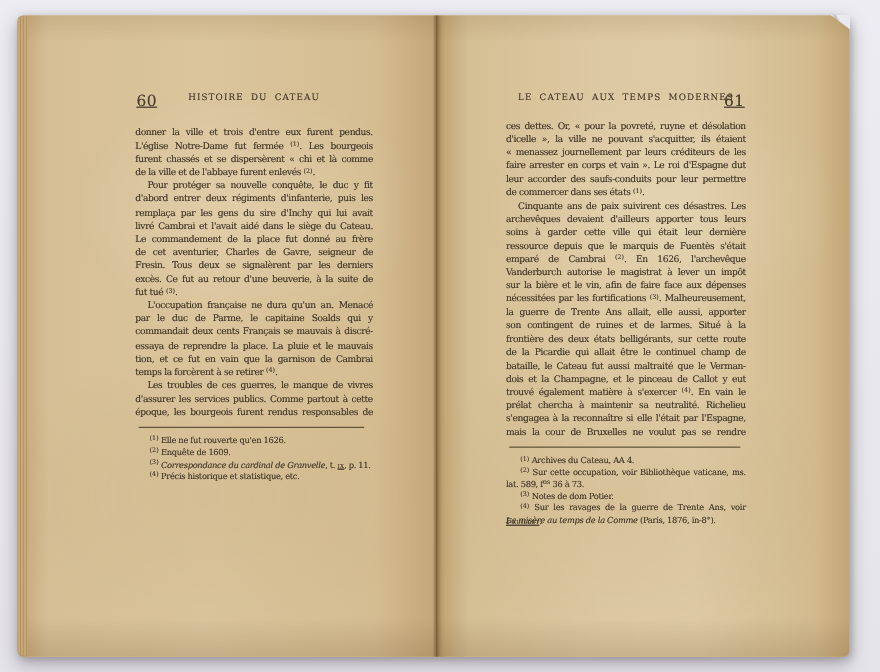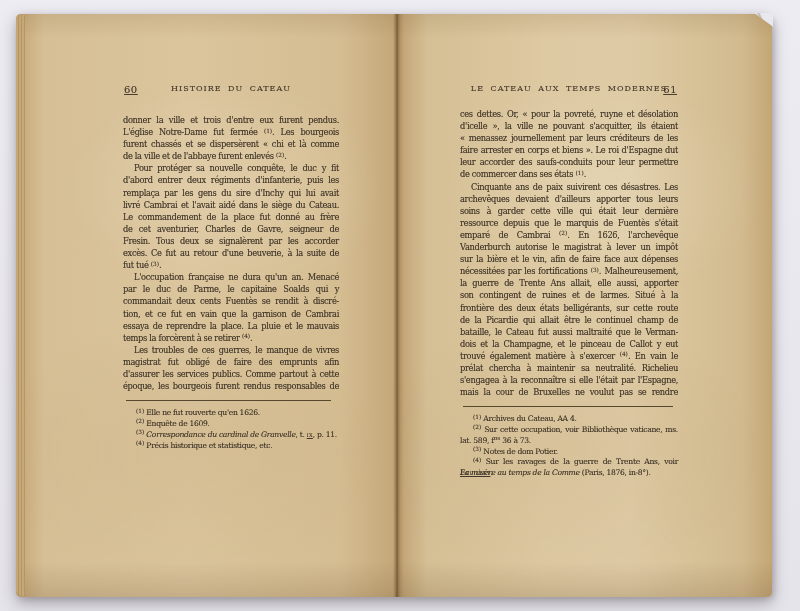--- a/index.html
+++ b/index.html
@@ -44,21 +44,21 @@
   }
   .corner-notch::after{
     content:"";position:absolute;inset:0;
     background:linear-gradient(245deg,transparent 40%,rgba(120,95,55,.35) 47%,transparent 55%);
   }
   .col{position:absolute;color:#41372b;text-shadow:0 0 .3px rgba(60,45,25,.45);}
   .col-left{left:107px;top:70px;width:216px;}
   .col-right{left:444px;top:70px;width:218px;}
   .header{position:relative;height:14px;text-align:center;font-size:8px;
     letter-spacing:1px;word-spacing:3px;color:#493d2f;}
-  .pagenum{position:absolute;top:0;font-size:10px;letter-spacing:.5px;text-decoration:underline;}
+  .pagenum{position:absolute;top:0;font-size:14px;letter-spacing:.5px;text-decoration:underline;}
   .pn-left{left:1px;}
   .pn-right{right:1px;margin-left:11px;}
   .bb-left{margin-top:16px;}
   .bb-right{margin-top:10px;}
   .line{
     font-size:8.3px;line-height:12.1px;height:12.1px;letter-spacing:-.35px;
     text-align:justify;text-align-last:justify;overflow:visible;
   }
   .line.end{text-align-last:left;}
   .line.ind{text-indent:11px;}
@@ -89,31 +89,30 @@
         <div class="line">donner la ville et trois d'entre eux furent pendus.</div>
         <div class="line">L'église Notre-Dame fut fermée <sup>(1)</sup>. Les bourgeois</div>
         <div class="line">furent chassés et se dispersèrent « chi et là comme</div>
         <div class="line end">de la ville et de l'abbaye furent enlevés <sup>(2)</sup>.</div>
         <div class="line ind">Pour protéger sa nouvelle conquête, le duc y fit</div>
         <div class="line">d'abord entrer deux régiments d'infanterie, puis les</div>
         <div class="line">remplaça par les gens du sire d'Inchy qui lui avait</div>
         <div class="line">livré Cambrai et l'avait aidé dans le siège du Cateau.</div>
         <div class="line">Le commandement de la place fut donné au frère</div>
         <div class="line">de cet aventurier, Charles de Gavre, seigneur de</div>
-        <div class="line">Fresin. Tous deux se signalèrent par les accorder</div>
+        <div class="line">Fresin. Tous deux se signalèrent par les derniers</div>
         <div class="line">excès. Ce fut au retour d'une beuverie, à la suite de</div>
         <div class="line end">fut tué <sup>(3)</sup>.</div>
         <div class="line ind">L'occupation française ne dura qu'un an. Menacé</div>
         <div class="line">par le duc de Parme, le capitaine Soalds qui y</div>
-        <div class="line">commandait deux cents Fuentès se rendit à discré-</div>
+        <div class="line">commandait deux cents Français se mauvais à discré-</div>
+        <div class="line">essaya de reprendre la place. La pluie et le mauvais</div>
         <div class="line">tion, et ce fut en vain que la garnison de Cambrai</div>
-        <div class="line">essaya de reprendre la place. La pluie et le mauvais</div>
         <div class="line end">temps la forcèrent à se retirer <sup>(4)</sup>.</div>
         <div class="line ind">Les troubles de ces guerres, le manque de vivres</div>
-        <div class="line">magistrat fut obligé de faire des emprunts afin</div>
         <div class="line">d'assurer les services publics. Comme partout à cette</div>
         <div class="line">époque, les bourgeois furent rendus responsables de</div>
       </div>
     <div class="rule rule-left"></div>
     <div class="fnote">
         <div class="line ind end"><sup>(1)</sup> Elle ne fut rouverte qu'en 1626.</div>
         <div class="line ind end"><sup>(2)</sup> Enquête de 1609.</div>
         <div class="line ind end"><sup>(3)</sup> <i>Correspondance du cardinal de Granvelle</i>, t. <span class="sc">ix</span>, p. 11.</div>
         <div class="line ind end"><sup>(4)</sup> Précis historique et statistique, etc.</div>
       </div>
@@ -121,21 +120,21 @@
 
   <div class="col col-right">
     <div class="header">
       <span>LE CATEAU AUX TEMPS MODERNES</span>
       <span class="pagenum pn-right">61</span>
     </div>
     <div class="body-block bb-right">
         <div class="line">ces dettes. Or, « pour la povreté, ruyne et désolation</div>
         <div class="line">d'icelle », la ville ne pouvant s'acquitter, ils étaient</div>
         <div class="line">« menassez journellement par leurs créditeurs de les</div>
-        <div class="line">faire arrester en corps et biens ». Le roi d'Espagne dut</div>
+        <div class="line">faire arrester en corps et vain ». Le roi d'Espagne dut</div>
         <div class="line">leur accorder des saufs-conduits pour leur permettre</div>
         <div class="line end">de commercer dans ses états <sup>(1)</sup>.</div>
         <div class="line ind">Cinquante ans de paix suivirent ces désastres. Les</div>
         <div class="line">archevêques devaient d'ailleurs apporter tous leurs</div>
         <div class="line">soins à garder cette ville qui était leur dernière</div>
         <div class="line">ressource depuis que le marquis de Fuentès s'était</div>
         <div class="line">emparé de Cambrai <sup>(2)</sup>. En 1626, l'archevêque</div>
         <div class="line">Vanderburch autorise le magistrat à lever un impôt</div>
         <div class="line">sur la bière et le vin, afin de faire face aux dépenses</div>
         <div class="line">nécessitées par les fortifications <sup>(3)</sup>. Malheureusement,</div>

